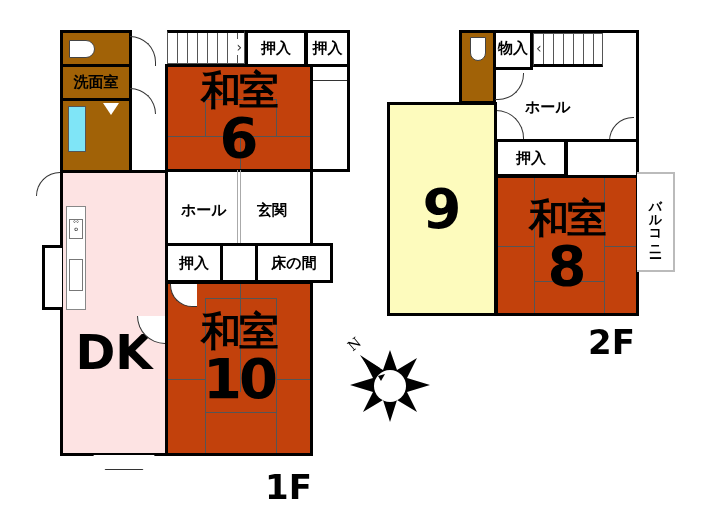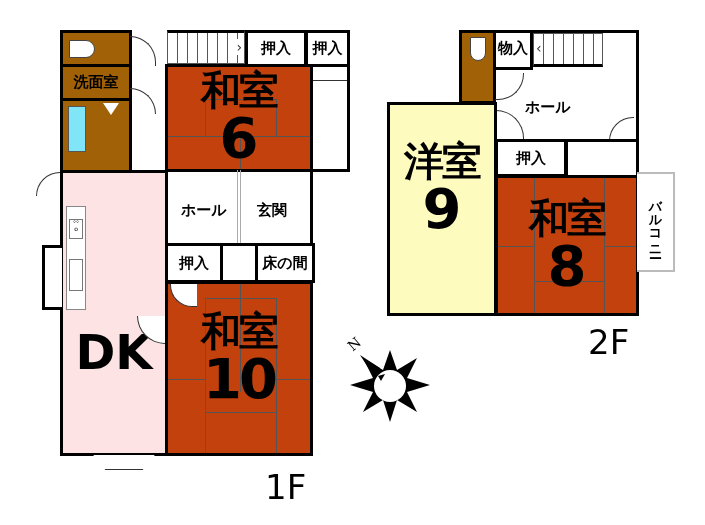--- a/index.html
+++ b/index.html
@@ -7,21 +7,21 @@
   .abs{position:absolute;box-sizing:border-box;}
   .room{position:absolute;box-sizing:border-box;border:3px solid #000;display:flex;align-items:center;justify-content:center;flex-direction:column;color:#000;}
   .lbl{font-weight:bold;font-size:15px;line-height:1;white-space:nowrap;}
   .big{font-weight:900;font-size:40px;line-height:1;letter-spacing:-2px;}
   .num{font-weight:bold;font-size:56px;line-height:1;}
   .green{background:#c2410c;}
   .pink{background:#fde3e3;}
   .blue{background:#a16207;align-items:center;}
   .yellow{background:#fdfbbd;}
   .stairs{background:repeating-linear-gradient(90deg,#fff 0,#fff 9px,#555 9px,#555 10px);border:1px solid #555;}
-  .floorlabel{font-weight:normal;font-size:34px;position:absolute;line-height:1;}
+  .floorlabel{font-weight:bold;font-size:34px;position:absolute;line-height:1;}
   .vtext{writing-mode:vertical-rl;font-weight:bold;font-size:13px;}
   .tatami{position:absolute;background:#555;}
 </style>
 </head>
 <body>
 
 <div class="abs" style="left:0;top:0;width:360px;height:525px;">
 
   <div class="room blue" style="left:60px;top:30px;width:72px;height:37px;">
     <div style="position:absolute;left:6px;top:7px;width:24px;height:16px;border:1px solid #444;border-radius:0 10px 10px 0;background:#fff;"></div>
@@ -83,21 +83,21 @@
   <div class="abs" style="left:165px;top:170px;width:148px;height:75px;border-right:3px solid #000;">
     <div style="position:absolute;left:72px;top:0;bottom:0;width:2px;border-left:1px solid #aaa;border-right:1px solid #aaa;"></div>
     <span class="lbl" style="position:absolute;left:16px;top:33px;">ホール</span>
     <span class="lbl" style="position:absolute;left:92px;top:33px;">玄関</span>
   </div>
 
   <div class="room" style="left:165px;top:243px;width:58px;height:40px;">
     <span class="lbl">押入</span>
   </div>
   <div class="room" style="left:220px;top:243px;width:38px;height:40px;border-left-width:3px;"></div>
-  <div class="room" style="left:255px;top:243px;width:60px;height:40px;">
+  <div class="room" style="left:255px;top:243px;width:78px;height:40px;">
     <span class="lbl">床の間</span>
   </div>
 
   <div class="room green" style="left:165px;top:281px;width:148px;height:175px;">
     <div class="tatami" style="left:37px;width:1px;top:14px;bottom:0;"></div>
     <div class="tatami" style="left:108px;width:1px;top:14px;bottom:0;"></div>
     <div class="tatami" style="left:72px;width:1px;top:0;height:108px;"></div>
     <div class="tatami" style="left:0;width:37px;top:95px;height:1px;"></div>
     <div class="tatami" style="left:108px;right:0;top:95px;height:1px;"></div>
     <div class="tatami" style="left:37px;width:72px;top:128px;height:1px;"></div>
@@ -129,21 +129,20 @@
   </div>
 
   <div class="abs" style="left:493px;top:30px;width:146px;height:112px;border-top:3px solid #000;border-right:3px solid #000;">
     <span class="lbl" style="position:absolute;left:32px;top:67px;">ホール</span>
     <div style="position:absolute;left:2px;top:40px;width:28px;height:26px;border-bottom:1px solid #333;border-right:1px solid #333;border-radius:0 0 26px 0;"></div>
     <div style="position:absolute;left:2px;top:77px;width:28px;height:30px;border-top:1px solid #333;border-right:1px solid #333;border-radius:0 28px 0 0;"></div>
     <div style="position:absolute;right:2px;top:84px;width:24px;height:24px;border-top:1px solid #333;border-left:1px solid #333;border-radius:24px 0 0 0;"></div>
   </div>
 
   <div class="room yellow" style="left:387px;top:102px;width:110px;height:214px;">
-    <span class="big" style="margin-top:-40px;">洋室</span>
     <span class="num">9</span>
   </div>
 
   <div class="room" style="left:495px;top:139px;width:72px;height:38px;">
     <span class="lbl">押入</span>
   </div>
   <div class="abs" style="left:565px;top:139px;width:74px;height:38px;border-top:3px solid #000;border-right:3px solid #000;border-left:3px solid #000;"></div>
 
   <div class="room green" style="left:495px;top:175px;width:144px;height:141px;">
     <div class="tatami" style="left:36px;width:1px;top:0;bottom:0;"></div>

